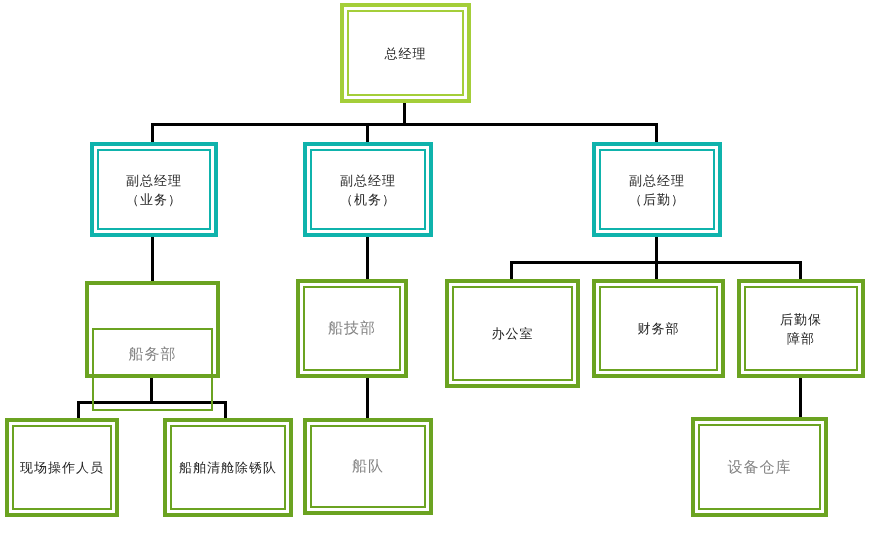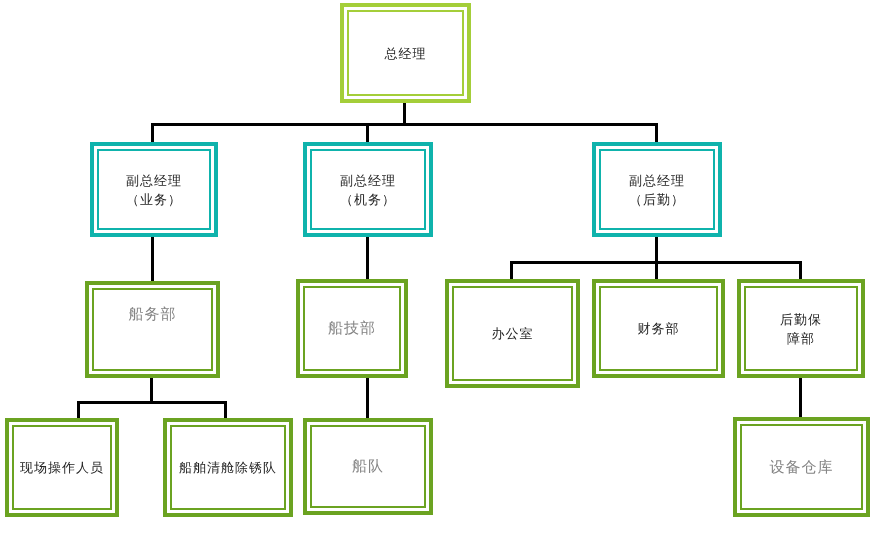--- a/index.html
+++ b/index.html
@@ -40,21 +40,21 @@
     white-space: pre-line;
     font-size: 13px;
     line-height: 19px;
     letter-spacing: 1px;
     color: var(--text-dark);
   }
   .label.gray {
     color: var(--text-gray);
     font-size: 15px;
   }
-  .text-high { padding-bottom: 30px; }
+  .text-high { padding-bottom: 30px; margin-top: 40px; }
   
   .conn {
     position: absolute;
     background: var(--conn);
   }
 </style>
 </head>
 <body>
 
 <div class="canvas">
@@ -141,19 +141,19 @@
   <div class="node lvl3" style="left:163px;top:418px;width:130px;height:99px">
     <div class="inner">
         <span class="label">船舶清舱除锈队</span>
       </div>
   </div>
   <div class="node lvl3" style="left:303px;top:418px;width:130px;height:97px">
     <div class="inner">
         <span class="label gray">船队</span>
       </div>
   </div>
-  <div class="node lvl3" style="left:733px;top:417px;width:137px;height:100px">
+  <div class="node lvl3" style="left:691px;top:417px;width:137px;height:100px">
     <div class="inner">
         <span class="label gray">设备仓库</span>
       </div>
   </div>
 
 </div>
 
 </body></html>

